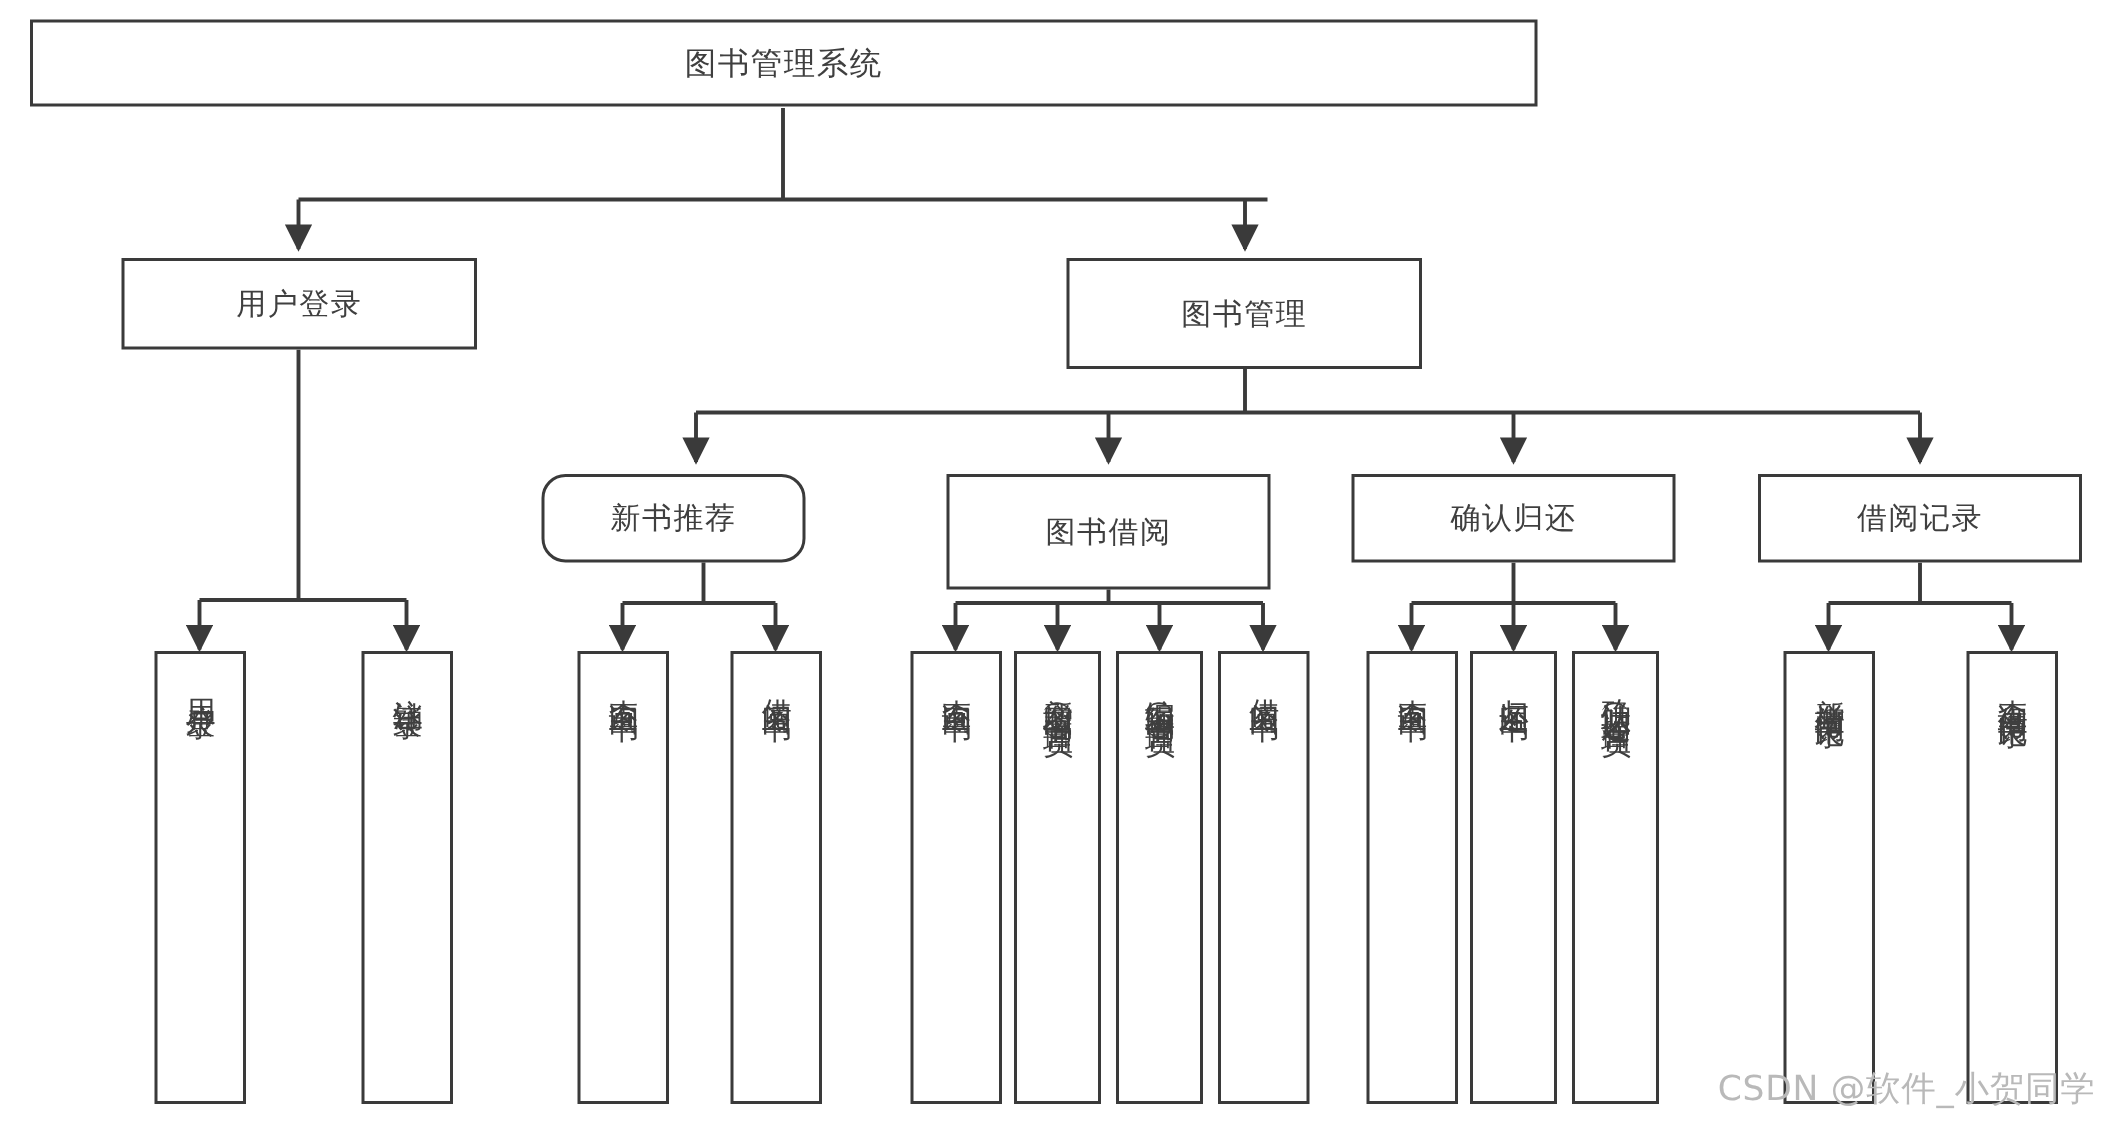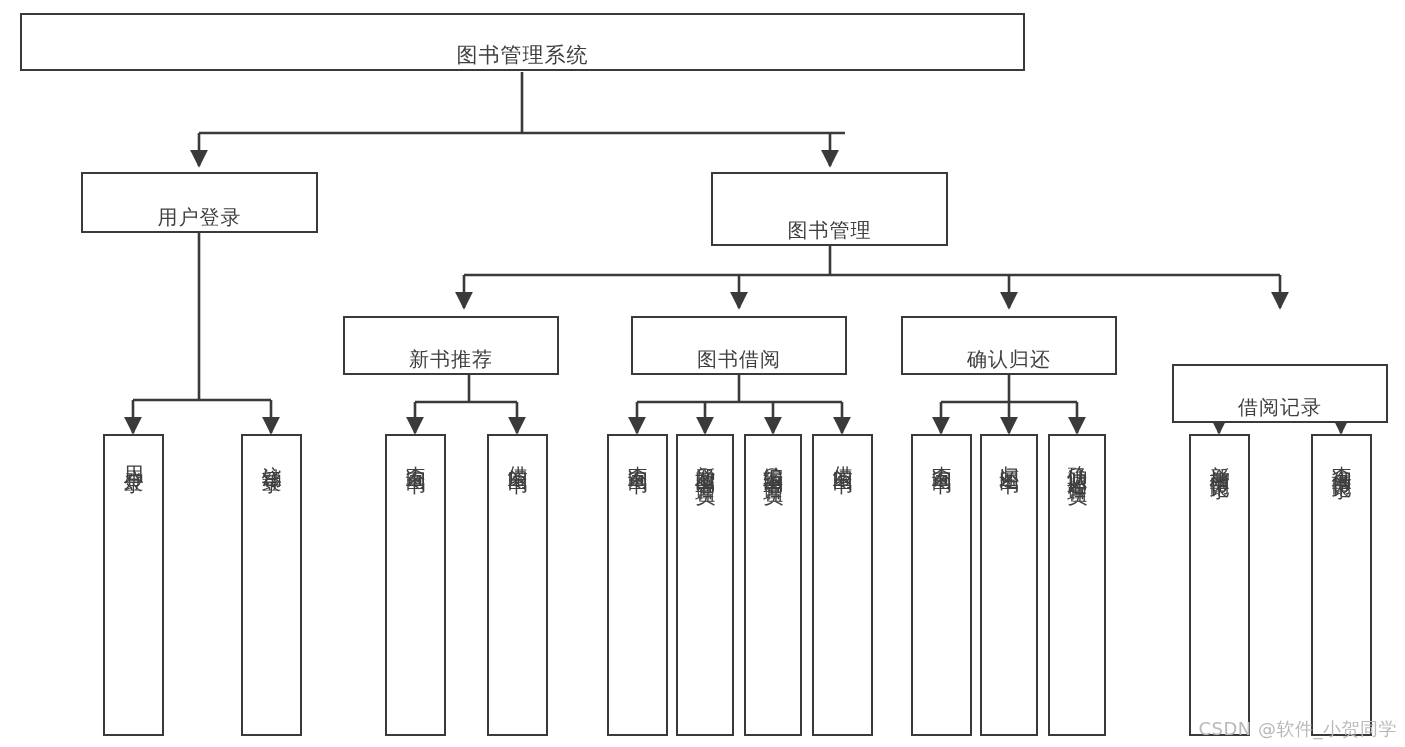--- a/index.html
+++ b/index.html
@@ -25,21 +25,21 @@
     width: 1405px;
     height: 747px;
     pointer-events: none;
   }
   .node {
     position: absolute;
     box-sizing: border-box;
     background: #ffffff;
     border: 2px solid #3a3a3a;
     display: flex;
-    align-items: flex-end;
+    align-items: center;
     justify-content: center;
     color: #3f3f3f;
     z-index: 2;
   }
   .node.root {
     font-size: 21px;
     letter-spacing: 1px;
   }
   .node.level2 {
     font-size: 20px;
@@ -59,21 +59,21 @@
     white-space: nowrap;
     display: block;
   }
   .htext {
     white-space: nowrap;
   }
   #watermark {
     position: absolute;
     right: 8px;
     bottom: 6px;
-    font-size: 18px;
+    font-size: 23px;
     color: #b9b9b9;
     letter-spacing: 0.5px;
     z-index: 5;
     white-space: nowrap;
   }
 </style>
 </head>
 <body>
 
 <div id="canvas">
@@ -133,33 +133,33 @@
   </div>
 
   <div class="node level2" style="left:81px; top:172px; width:237px; height:61px;">
     <span class="htext">用户登录</span>
   </div>
 
   <div class="node level2" style="left:711px; top:172px; width:237px; height:74px;">
     <span class="htext">图书管理</span>
   </div>
 
-  <div class="node level2" style="left:343px; top:316px; width:216px; height:59px;">
+  <div class="node level2" style="left:361px; top:316px; width:176px; height:59px;border-radius:16px;">
     <span class="htext">新书推荐</span>
   </div>
 
-  <div class="node level2" style="left:631px; top:316px; width:216px; height:59px;">
+  <div class="node level2" style="left:631px; top:316px; width:216px; height:77px;">
     <span class="htext">图书借阅</span>
   </div>
 
   <div class="node level2" style="left:901px; top:316px; width:216px; height:59px;">
     <span class="htext">确认归还</span>
   </div>
 
-  <div class="node level2" style="left:1172px; top:316px; width:216px; height:59px;margin-top:48px;">
+  <div class="node level2" style="left:1172px; top:316px; width:216px; height:59px;">
     <span class="htext">借阅记录</span>
   </div>
 
   <div class="node leaf" style="left:103px; top:434px; width:61px; height:302px;">
     <span class="vtext">用户登录</span>
   </div>
 
   <div class="node leaf" style="left:241px; top:434px; width:61px; height:302px;">
     <span class="vtext">注销登录</span>
   </div>

